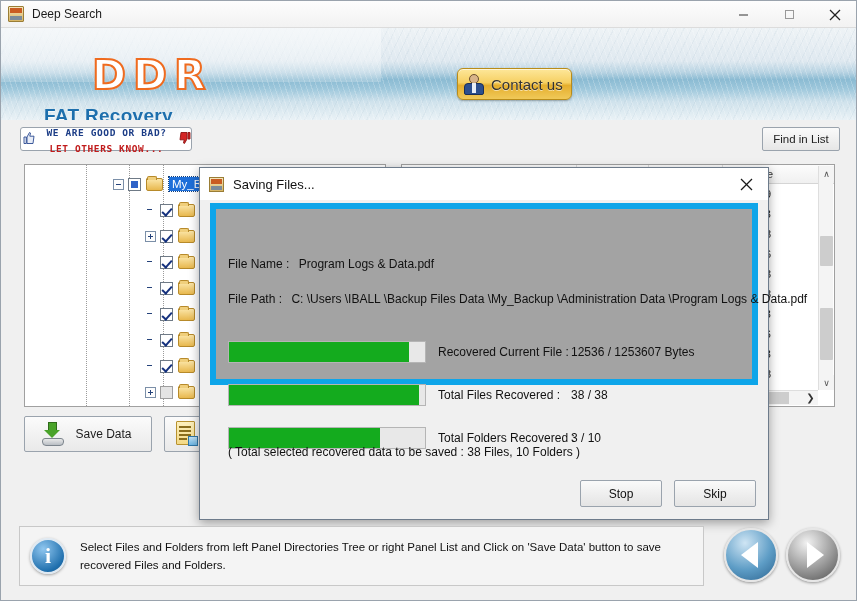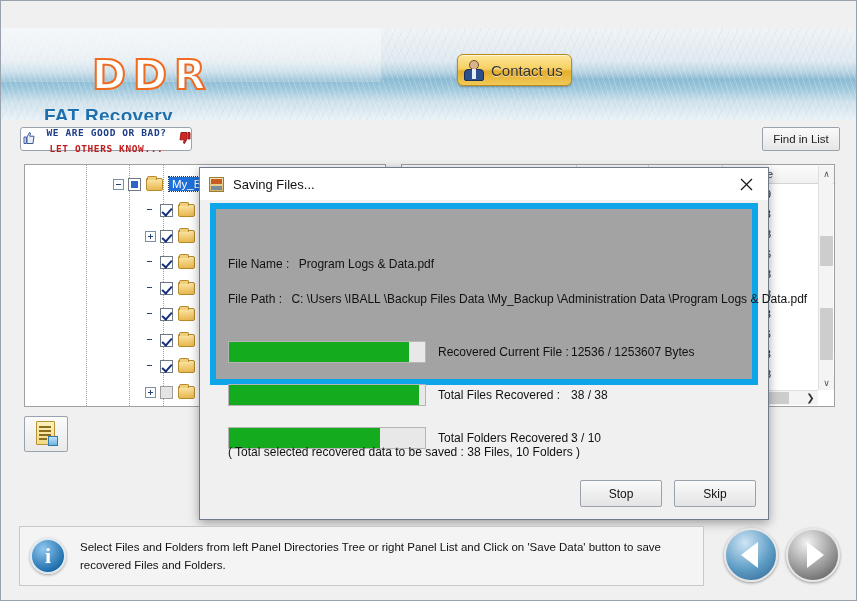--- a/index.html
+++ b/index.html
@@ -79,21 +79,21 @@
     font-family: "DejaVu Sans", sans-serif;
     margin-left: 44px;
   }
   .brand-sub {
     position: absolute; left: 43px; top: 77px;
     font-size: 19px; font-weight: bold; color: #1d6fad;
     letter-spacing: 0.3px;
     text-shadow: 0 1px 1px rgba(255,255,255,0.8);
   }
   .contact-btn {
-    position: absolute; left: 456px; top: 26px;
+    position: absolute; left: 456px; top: 40px;
     width: 115px; height: 32px;
     border-radius: 6px;
     background: linear-gradient(#fde79a 0%, #f6d063 45%, #e5ae2d 55%, #f0c959 100%);
     border: 1px solid #b98c19;
     box-shadow: 0 1px 2px rgba(0,0,0,0.3), inset 0 1px 0 rgba(255,255,255,0.6);
     display:flex; align-items:center; cursor:pointer;
   }
   .contact-ico {
     width: 22px; height: 22px; margin-left: 5px; position: relative; flex:0 0 auto;
   }
@@ -354,20 +354,42 @@
     border:1px solid #9aa3ad; border-radius:2px;
     display:flex; align-items:center; justify-content:center;
     font-size:12px; color:#111; cursor:pointer;
   }
 </style>
 </head>
 <body>
 
 <div id="app">
 
+  <div class="titlebar">
+    <div class="title-icon"></div>
+    <div class="title-text">Deep Search</div>
+    <div class="win-buttons">
+      <div class="win-btn">
+        <svg width="13" height="13" viewBox="0 0 13 13">
+            <line x1="2" y1="7" x2="11" y2="7" stroke="#333" stroke-width="1"></line>
+          </svg>
+      </div>
+      <div class="win-btn">
+        <svg width="13" height="13" viewBox="0 0 13 13">
+            <rect x="2.5" y="2.5" width="8" height="8" fill="none" stroke="#999" stroke-width="1"></rect>
+          </svg>
+      </div>
+      <div class="win-btn">
+        <svg width="14" height="14" viewBox="0 0 14 14">
+            <line x1="2" y1="2" x2="12" y2="12" stroke="#222" stroke-width="1.2"></line>
+            <line x1="12" y1="2" x2="2" y2="12" stroke="#222" stroke-width="1.2"></line>
+          </svg>
+      </div>
+    </div>
+  </div>
 
   <div class="banner">
     <div class="banner-haze"></div>
     <div class="brand">DDR</div>
     <div class="brand-sub">FAT Recovery</div>
     <div class="contact-btn">
       <div class="contact-ico">
         <div class="head"></div>
           <div class="body"></div>
           <div class="tie"></div>
@@ -530,20 +552,28 @@
         <div class="vs-thumb" style="top:142px; height:52px"></div>
         <div class="vs-arrow" style="bottom:0">∨</div>
       </div>
       <div class="hscroll">
         <div class="hs-thumb" style="left:330px"></div>
       </div>
       <div class="hs-arrow" style="right:16px">❯</div>
     </div>
 
     <div class="btn-row">
+      <div class="tool-btn" style="width:128px">
+        <span class="save-ico">
+          <span class="arw"></span>
+            <span class="arw2"></span>
+            <span class="tray"></span>
+        </span>
+        <span class="lbl">Save Data</span>
+      </div>
       <div class="tool-btn" style="width:44px">
         <span class="doc-ico">
           <span class="pg"></span>
           <span class="ln" style="top:5px"></span>
           <span class="ln" style="top:9px"></span>
           <span class="ln" style="top:13px"></span>
           <span class="ln" style="top:17px; width:8px"></span>
           <span class="blue"></span>
         </span>
       </div>

